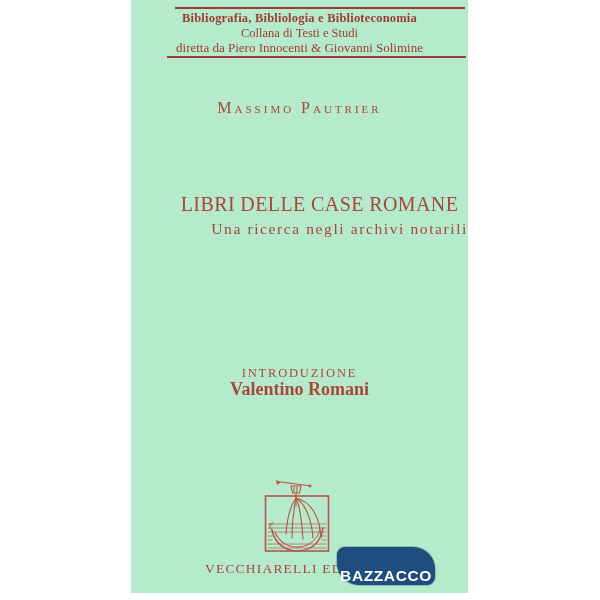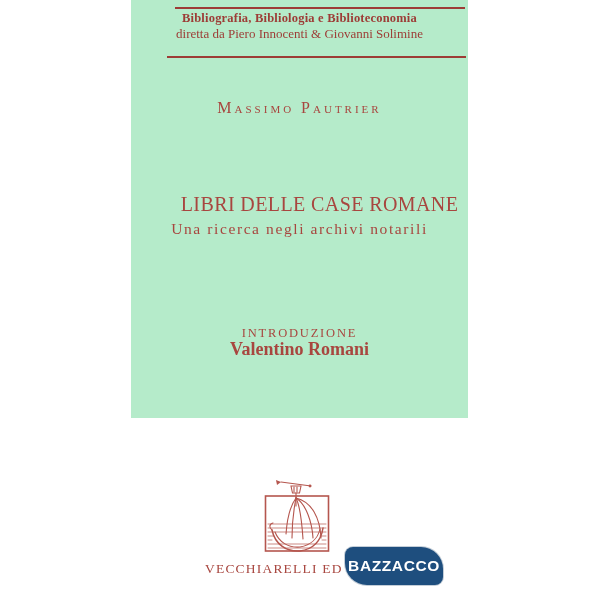--- a/index.html
+++ b/index.html
@@ -14,21 +14,21 @@
   html,body{width:600px;height:600px;}
   body{
     background:var(--page-bg);
     font-family:"Liberation Serif", serif;
     position:relative;
     overflow:hidden;
   }
   .cover{
     position:absolute;
     left:131px; top:0;
-    width:337px; height:418px;
+    width:337px; height:593px;
     background:var(--green);
   }
   
   .rule{
     position:absolute;
     height:2px;
     background:var(--rule-red);
   }
   .rule-top{ left:44px; right:3px; top:7px; }
   .rule-bottom{ left:36px; right:2px; top:56px; }
@@ -52,29 +52,29 @@
     color:var(--red);
   }
   
   .title-block{
     position:absolute;
     left:0; right:0; top:194px;
     text-align:center;
     color:var(--red);
   }
   .title-line{ font-size:20px; line-height:21.5px; letter-spacing:0.4px;padding-left:40px; }
-  .subtitle{ font-size:15.5px; line-height:20px; letter-spacing:1.6px; margin-top:3px; }
+  .subtitle{ font-size:15.5px; line-height:20px; letter-spacing:1.6px; margin-top:3px;text-align:right; }
   
   .intro{
     position:absolute;
     left:0; right:0; top:326px;
     text-align:center;
     color:var(--red);
   }
-  .intro .label{ font-size:12.5px; letter-spacing:1.8px; line-height:15px;}
+  .intro .label{ font-size:12.5px; letter-spacing:1.8px; line-height:15px;margin-top:40px;}
   .intro .di{ font-size:12px; line-height:15px; margin-top:2px;}
   .intro .name{ font-size:18px; font-weight:bold; line-height:15px; margin-top:1px;}
   
   .emblem{
     position:absolute;
     left:133px; top:476px;
     width:66px; height:88px;
   }
   
   .publisher{
@@ -82,44 +82,45 @@
     left:74px; top:561px;
     white-space:nowrap;
     font-size:13.5px;
     letter-spacing:1.2px;
     color:var(--red);
     z-index:1;
   }
   
   .badge{
     position:absolute;
-    left:214px; top:547px;
+    left:206px; top:547px;
     width:98px; height:38px;
     background:var(--navy);
     border-radius:8px 22px 8px 22px;
-    display:flex; align-items:center; justify-content:center;
+    display:flex; align-items:flex-end; justify-content:center;
     z-index:2;
     box-shadow:0 0 0 1px rgba(20,60,100,.25);
   }
   .badge span{
     font-family:"Liberation Sans", sans-serif;
     font-weight:bold;
     font-size:15.5px;
     letter-spacing:0.6px;
     color:var(--badge-text);
   }
 </style>
 </head>
 <body>
 
 <div class="cover">
 
   <div class="rule rule-top"></div>
   <div class="series">
     <div class="s1">Bibliografia, Bibliologia e Biblioteconomia</div>
+    <div class="s2">Collana di Testi e Studi</div>
     <div class="s3">diretta da Piero Innocenti &amp; Giovanni Solimine</div>
   </div>
   <div class="rule rule-bottom"></div>
 
   <div class="author">Massimo Pautrier</div>
 
   <div class="title-block">
     <div class="title-line">LIBRI DELLE CASE ROMANE</div>
     <div class="subtitle">Una ricerca negli archivi notarili</div>
   </div>

